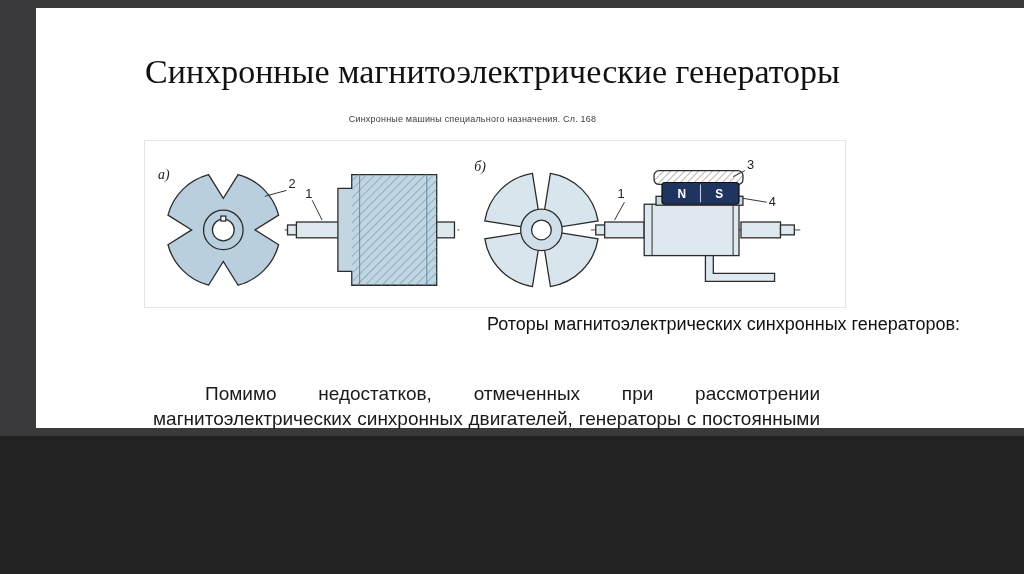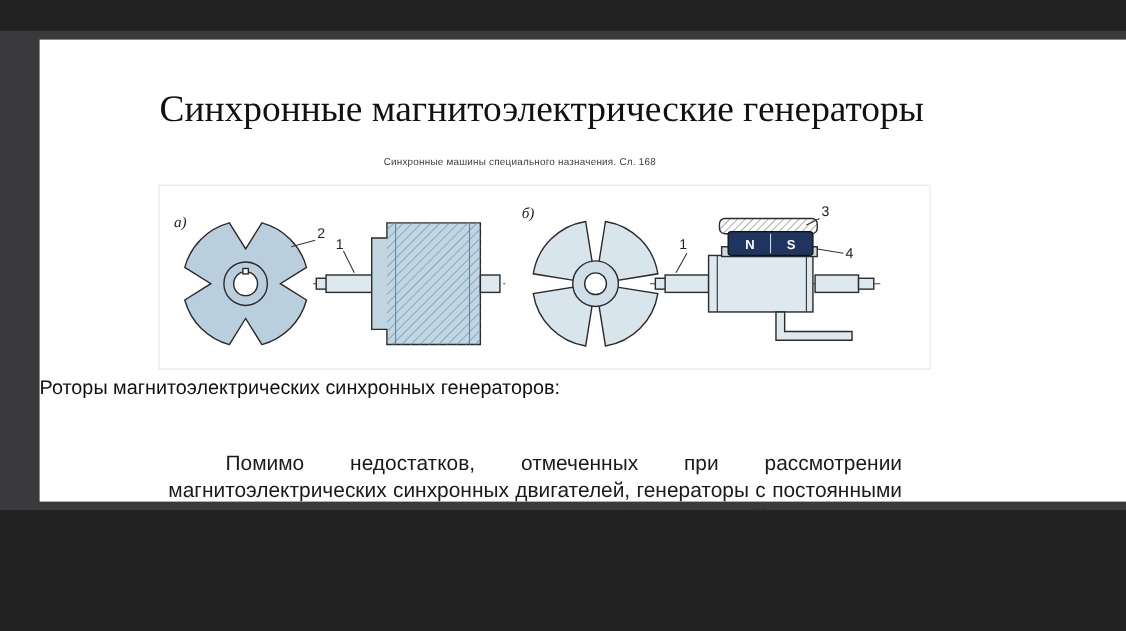--- a/index.html
+++ b/index.html
@@ -2,21 +2,20 @@
 <html style="--background: #3a3a3c; --slide_bg: #ffffff; --title_text: #111111; --body_text: #1a1a1a; --rotor_fill: #b9cfde; --rotor_light_fill: #d9e5ed; --side_view_fill: #dde8ef; --magnet_fill: #1f3560; --hatch_blue: #6f9cb8; --line_color: #2b2b2b;"><head>
 <meta charset="utf-8">
 <style>
   html,body{margin:0;padding:0;background:#222;}
   .stage{
     position:relative;
     width:1024px;height:436px;
     overflow:hidden;
     background:var(--background,#3a3a3c);
     font-family:"Liberation Sans","DejaVu Sans",sans-serif;
-    margin-top:28px;
   }
   .slide{
     position:absolute;left:36px;top:8px;right:0;bottom:8px;
     background:var(--slide_bg,#ffffff);
   }
   .slide-title{
     position:absolute;top:44px;left:0;right:75px;
     text-align:center;
     font-family:"Liberation Serif","DejaVu Serif",serif;
     font-size:34px;line-height:40px;
@@ -28,21 +27,21 @@
     text-align:center;
     font-size:9px;color:#3d3d3d;letter-spacing:.2px;padding-left:15px;
   }
   .figure-box{
     position:absolute;top:132px;left:108px;width:700px;height:166px;
     border:1px solid #e4e4e4;background:#fff;
   }
   .figure-box svg{display:block;}
   .figure-caption{
     position:absolute;top:302px;left:0;right:64px;
-    text-align:left;
+    text-align:right;
     font-size:18px;line-height:28px;color:#111;
   }
   .body-text{
     position:absolute;top:373px;left:117px;right:204px;
     text-align:justify;text-indent:52px;
     font-size:19px;line-height:25px;color:var(--body_text,#1a1a1a);
   }
   .co{font-size:13px;fill:#222;font-family:"Liberation Sans",sans-serif;}
   .sub-label{font-size:14px;font-style:italic;fill:#222;font-family:"Liberation Serif",serif;}
   .outline{stroke:var(--line_color,#2b2b2b);stroke-width:1.3;}

